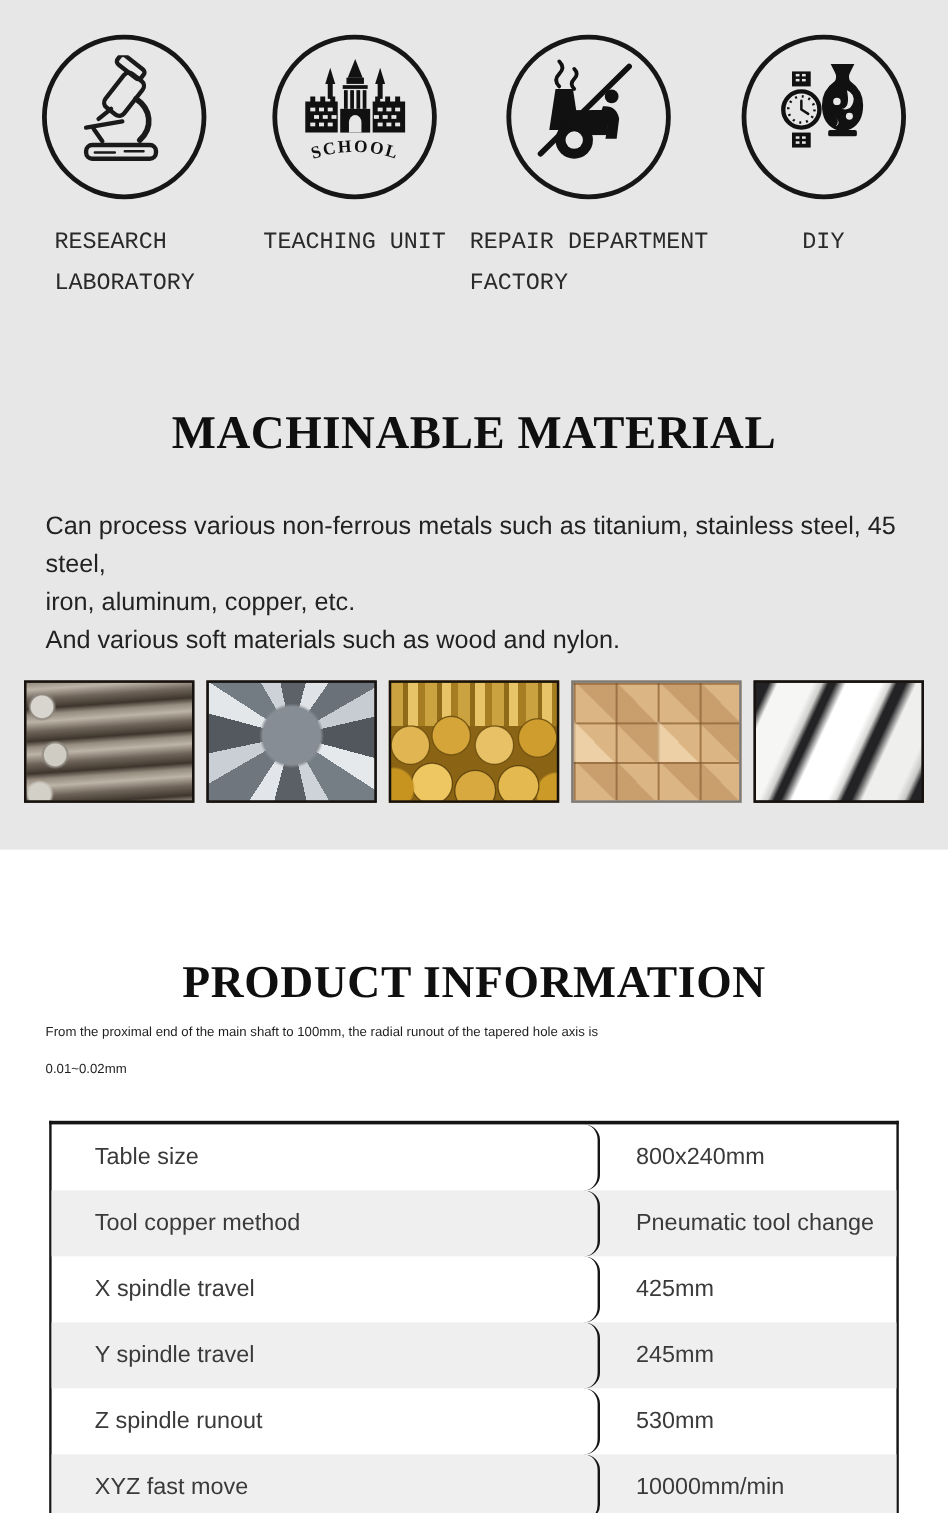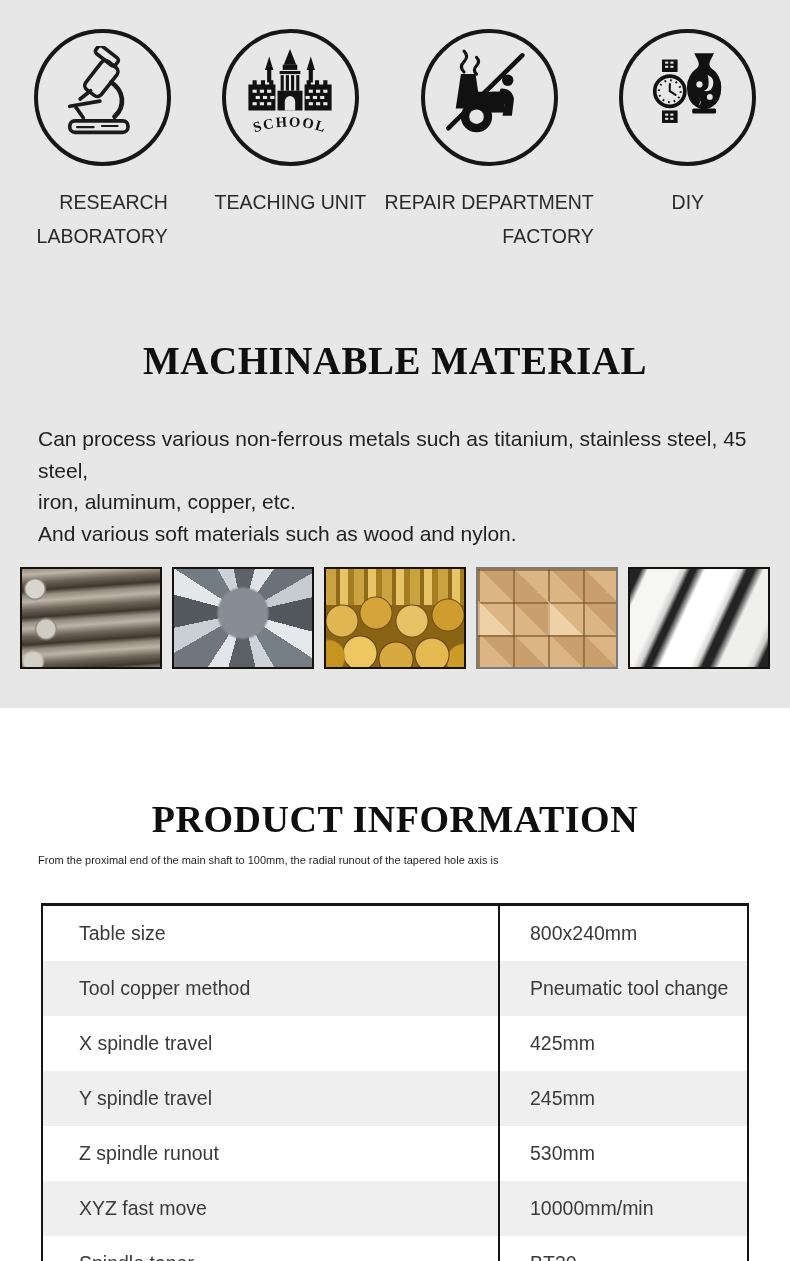--- a/index.html
+++ b/index.html
@@ -15,21 +15,21 @@
   
   .top-section{background:#e7e7e7;height:708px;}
   .audience-row{display:flex;padding:29px 8px 0;}
   .aud-col{flex:1;display:flex;flex-direction:column;align-items:center;}
   .aud-circle{
     width:137px;height:137px;box-sizing:border-box;
     border:4px solid #161616;border-radius:50%;
     display:flex;align-items:center;justify-content:center;
   }
   .aud-circle svg{width:104px;height:104px;}
-  .aud-labels{margin-top:20px;text-align:right;}
+  .aud-labels{margin-top:20px;text-align:left;font-family:Liberation Mono, monospace;}
   .aud-line{font-size:19.5px;line-height:33.5px;color:#2a2a2a;white-space:nowrap;}
   .sec-title{
     font-family:"Liberation Serif","DejaVu Serif",serif;
     font-weight:700;color:#0f0f0f;text-align:center;letter-spacing:0.5px;
   }
   .mach-title{padding-top:86px;font-size:39px;line-height:44px;}
   .mach-desc{margin:40px 38px 0;font-size:21px;line-height:31.5px;color:#222222;}
   .materials-row{margin:18px 20px 0;display:flex;gap:10px;}
   .mat-img{width:142px;height:102px;box-sizing:border-box;border:2px solid #17120e;}
   
@@ -92,21 +92,21 @@
   .prod-title{padding-top:54px;font-size:38px;line-height:43px;margin-top:36px;}
   .prod-desc{margin:4px 38px 0;font-size:11px;line-height:31px;color:#1f1f1f;}
   .spec-table{
     margin:27px 0 0 41px;width:708px;box-sizing:border-box;
     border:2px solid #151515;border-top-width:3px;border-bottom:none;
     background:#ffffff;
   }
   .spec-row{display:flex;height:55px;}
   .spec-row:nth-child(even){background:#efefef;}
   .spec-cell{display:flex;align-items:center;font-size:19.5px;color:#3a3a3a;}
-  .spec-cell.label{width:457px;box-sizing:border-box;border-right:2px solid #151515;padding-left:36px;}
+  .spec-cell.label{width:457px;box-sizing:border-box;border-right:2px solid #151515;padding-left:36px;border-radius:13px;}
   .spec-cell.value{flex:1;padding-left:30px;}
 </style>
 </head>
 <body>
 
 <div class="page">
 
   <div class="top-section">
 
     <div class="audience-row">
@@ -264,20 +264,21 @@
       <div class="mat-img mat-brass" title="brass-rods"></div>
       <div class="mat-img mat-wood" title="wood-lumber"></div>
       <div class="mat-img mat-nylon" title="nylon-rods"></div>
     </div>
   </div>
 
   <div class="sec-title prod-title">PRODUCT INFORMATION</div>
 
   <div class="prod-desc">
     <div>From the proximal end of the main shaft to 100mm, the radial runout of the tapered hole axis is</div>
+    <div>0.01~0.02mm</div>
   </div>
 
   <div class="spec-table">
     <div class="spec-row">
       <div class="spec-cell label">Table size</div>
       <div class="spec-cell value">800x240mm</div>
     </div>
     <div class="spec-row">
       <div class="spec-cell label">Tool copper method</div>
       <div class="spec-cell value">Pneumatic tool change</div>

